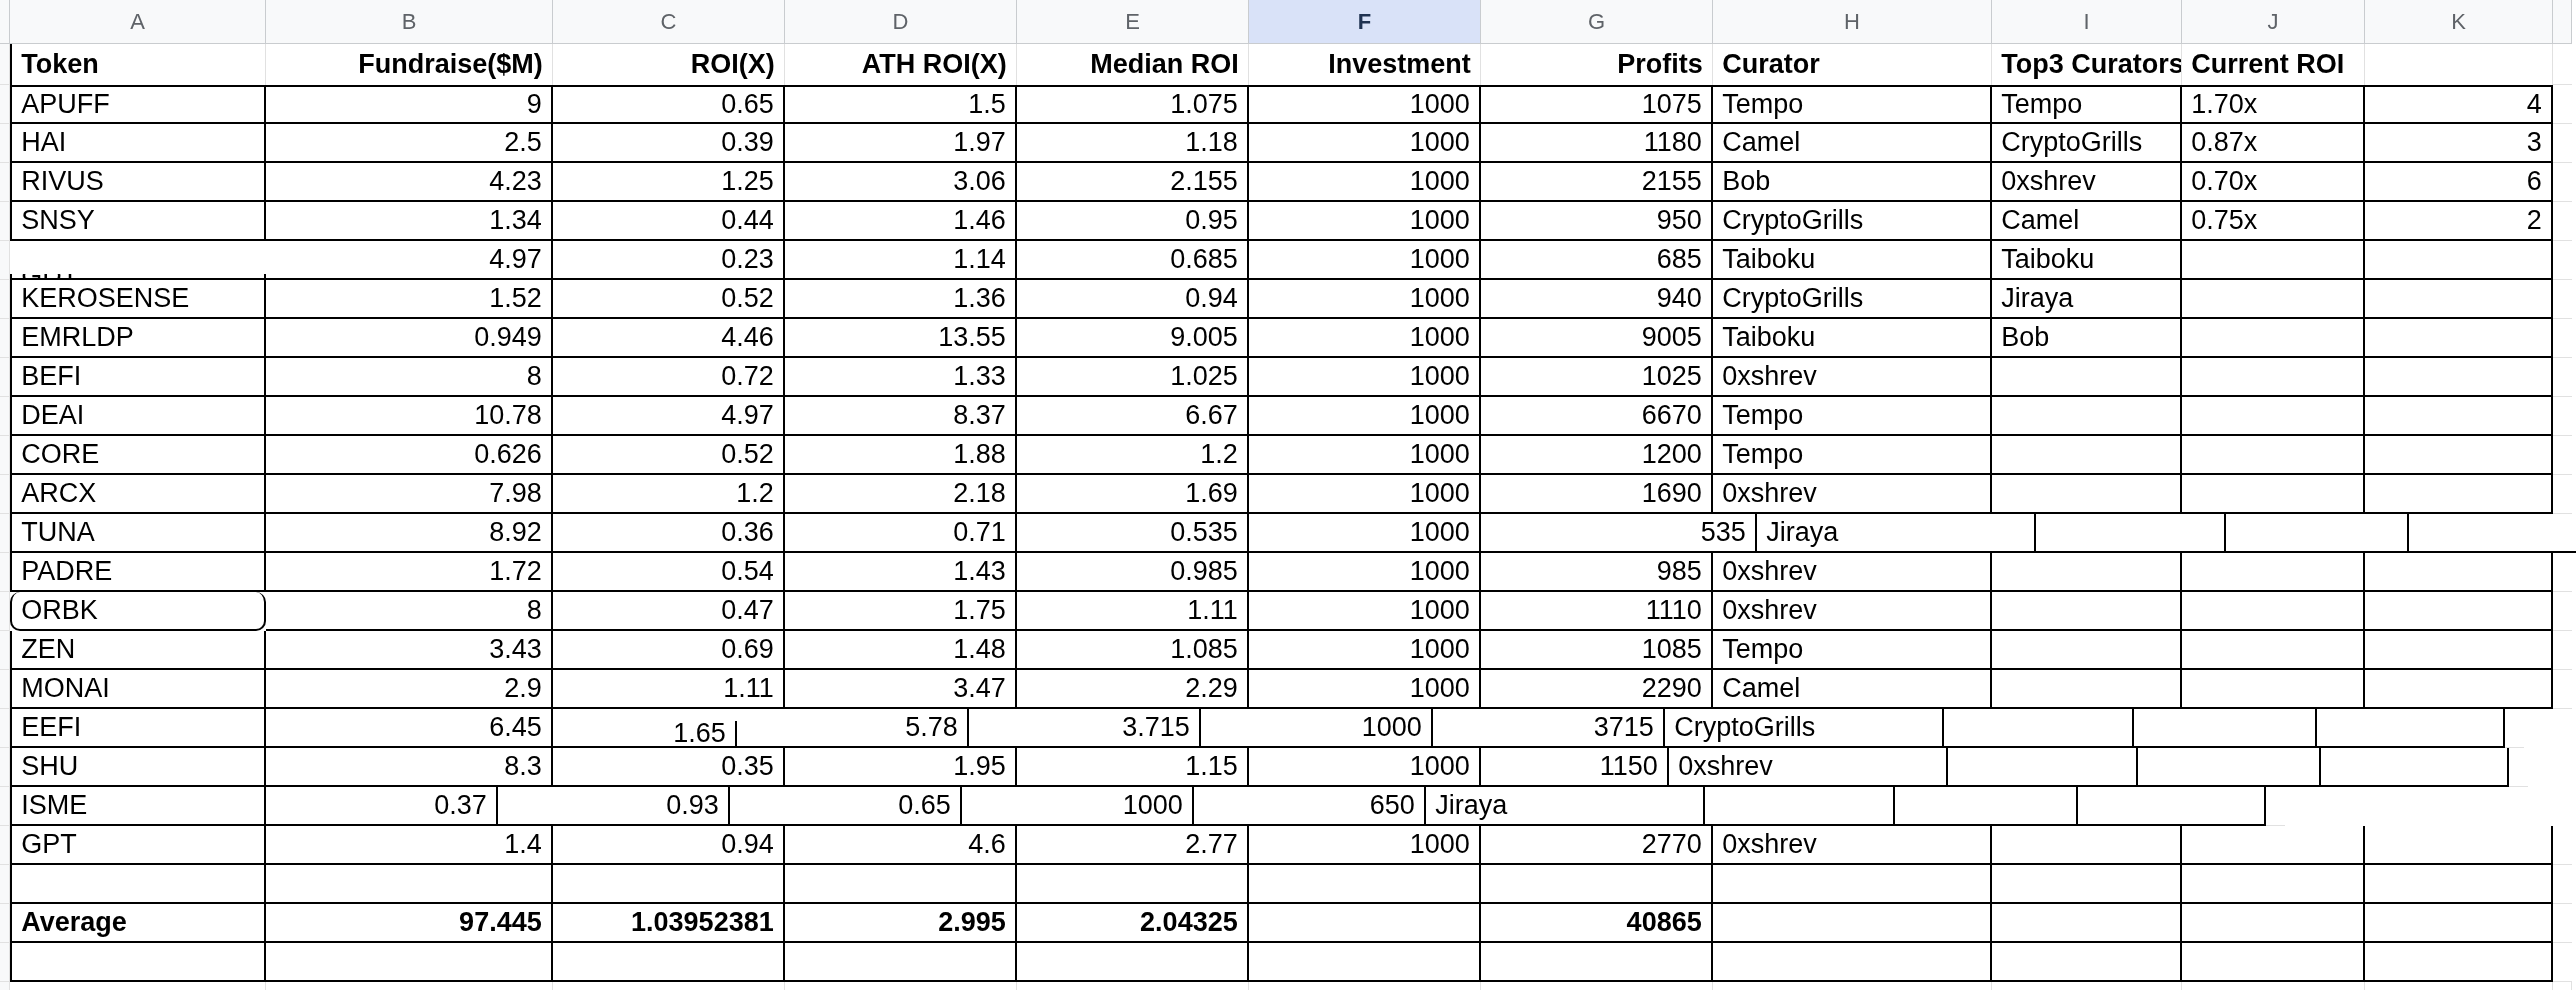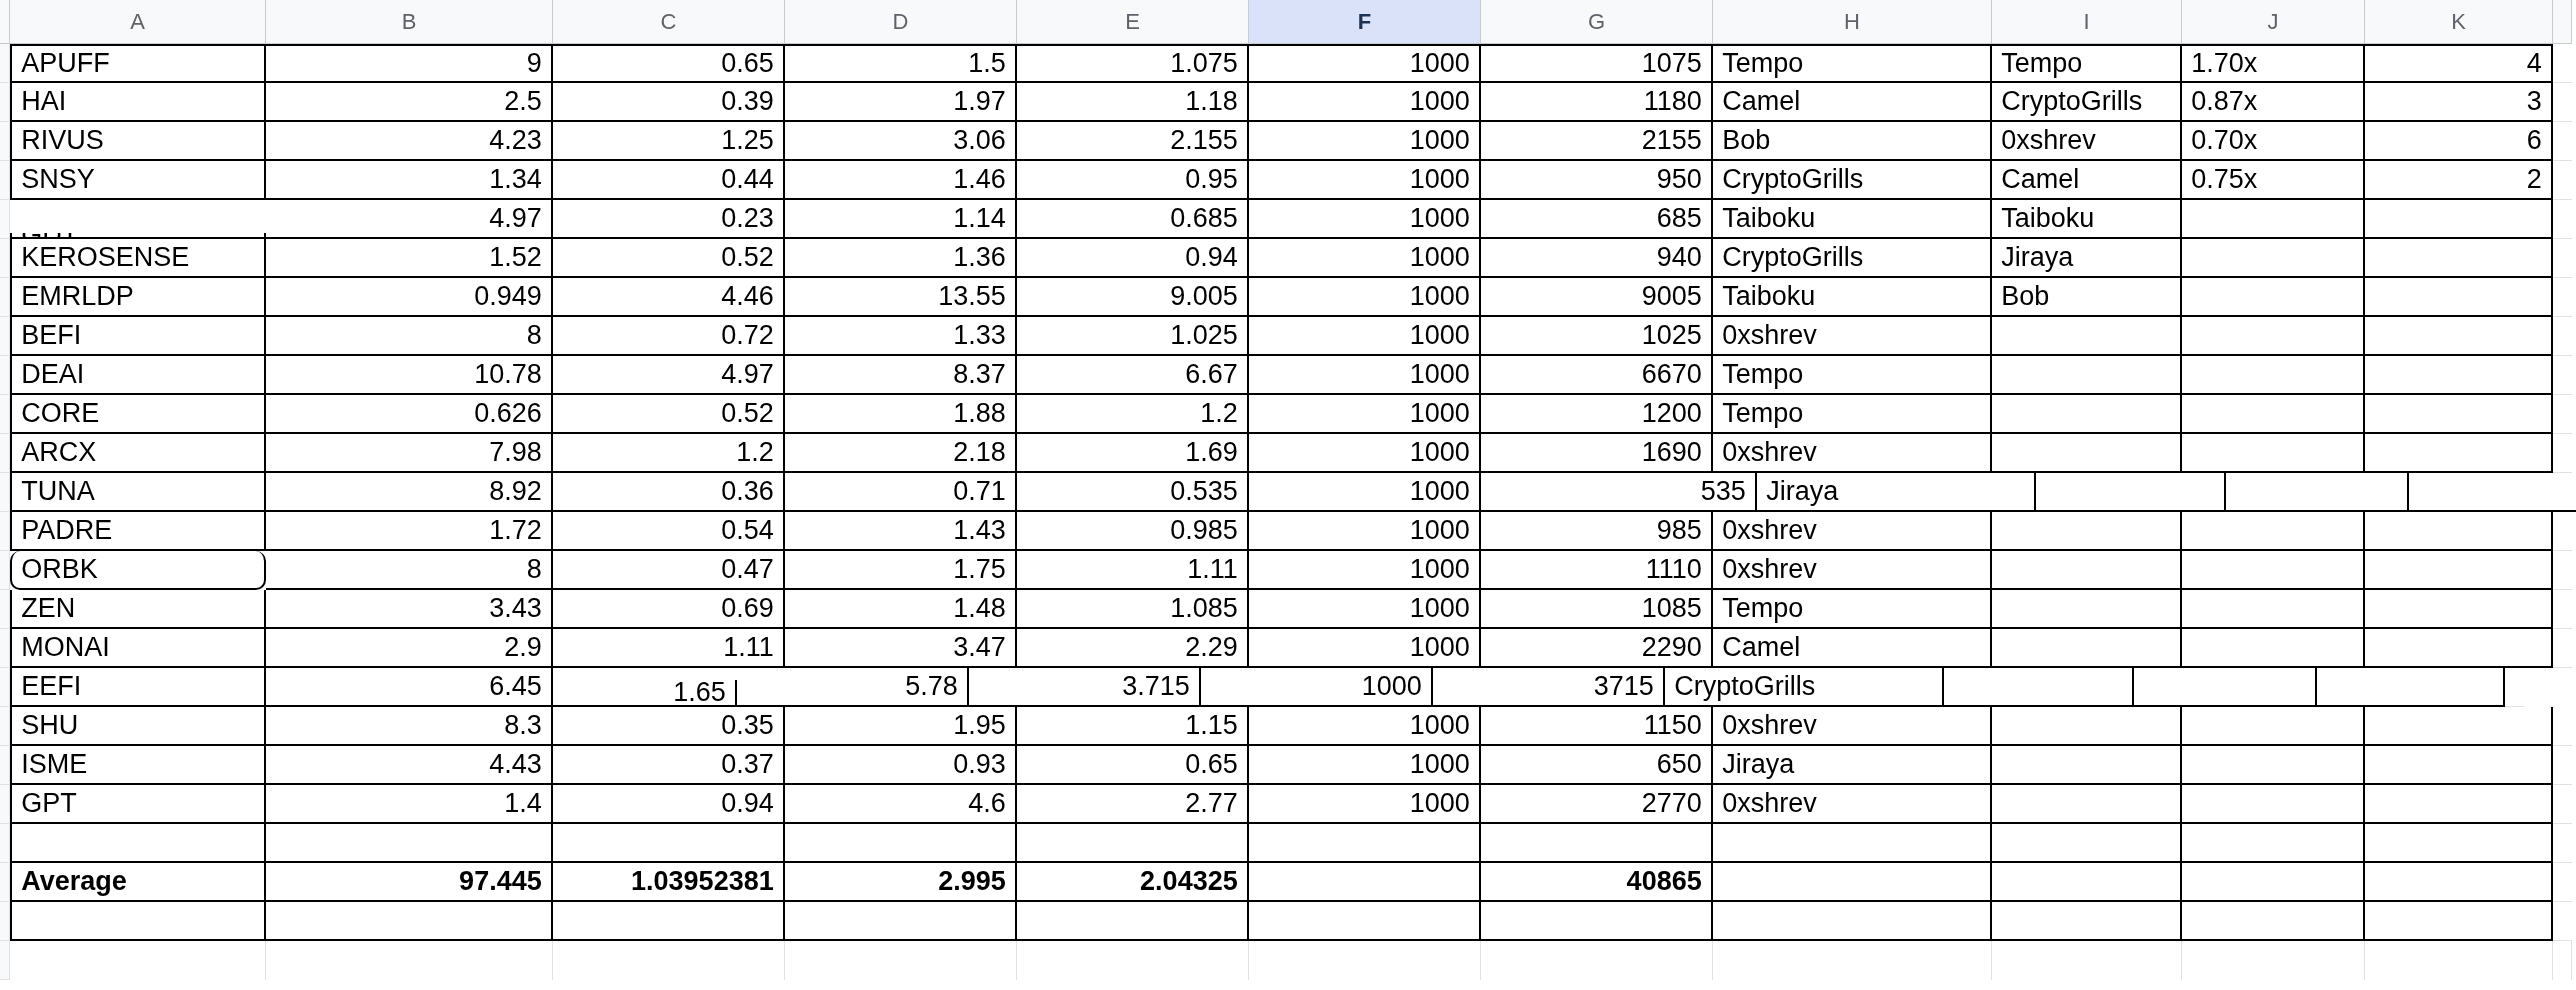--- a/index.html
+++ b/index.html
@@ -80,20 +80,35 @@
       <div class="c strip-cell" style="width: 232px;">D</div>
       <div class="c strip-cell" style="width: 232px;">E</div>
       <div class="c strip-cell selected" style="width: 232px;">F</div>
       <div class="c strip-cell" style="width: 232px;">G</div>
       <div class="c strip-cell" style="width: 279px;">H</div>
       <div class="c strip-cell" style="width: 190px;">I</div>
       <div class="c strip-cell" style="width: 183px;">J</div>
       <div class="c strip-cell" style="width: 188px;">K</div>
       <div class="c strip-cell" style="width: 19.4px;"></div>
     </div>
+    <div class="row hdr-row">
+      <div class="c gutter" style="width: 10px;"></div>
+      <div class="c hdr al-l colA" style="width: 256px;">Token</div>
+      <div class="c hdr al-r" style="width: 287px;">Fundraise($M)</div>
+      <div class="c hdr al-r" style="width: 232px;">ROI(X)</div>
+      <div class="c hdr al-r" style="width: 232px;">ATH ROI(X)</div>
+      <div class="c hdr al-r" style="width: 232px;">Median ROI</div>
+      <div class="c hdr al-r" style="width: 232px;">Investment</div>
+      <div class="c hdr al-r" style="width: 232px;">Profits</div>
+      <div class="c hdr al-l" style="width: 279px;">Curator</div>
+      <div class="c hdr al-l" style="width: 190px;">Top3 Curators</div>
+      <div class="c hdr al-l" style="width: 183px;">Current ROI</div>
+      <div class="c hdr al-r" style="width: 188px;"></div>
+      <div class="c sliver" style="width: 19.4px;"></div>
+    </div>
     <div class="row body-row first">
       <div class="c gutter" style="width: 10px;"></div>
       <div class="c b al-l colA" style="width: 256px;">APUFF</div>
       <div class="c b al-r" style="width: 287px;">9</div>
       <div class="c b al-r" style="width: 232px;">0.65</div>
       <div class="c b al-r" style="width: 232px;">1.5</div>
       <div class="c b al-r" style="width: 232px;">1.075</div>
       <div class="c b al-r" style="width: 232px;">1000</div>
       <div class="c b al-r" style="width: 232px;">1075</div>
       <div class="c b al-l" style="width: 279px;">Tempo</div>
@@ -343,31 +358,30 @@
       <div class="c sliver" style="width: 19.4px;"></div>
     </div>
     <div class="row body-row">
       <div class="c gutter" style="width: 10px;"></div>
       <div class="c b al-l colA" style="width: 256px;">SHU</div>
       <div class="c b al-r" style="width: 287px;">8.3</div>
       <div class="c b al-r" style="width: 232px;">0.35</div>
       <div class="c b al-r" style="width: 232px;">1.95</div>
       <div class="c b al-r" style="width: 232px;">1.15</div>
       <div class="c b al-r" style="width: 232px;">1000</div>
-      <div class="c b al-r" style="width: 232px;">1150</div>
+      <div class="c b al-r" style="width: 188px;">1150</div>
       <div class="c b al-l" style="width: 279px;">0xshrev</div>
       <div class="c b al-l" style="width: 190px;"></div>
       <div class="c b al-l" style="width: 183px;"></div>
       <div class="c b al-r" style="width: 188px;"></div>
       <div class="c sliver" style="width: 19.4px;"></div>
     </div>
     <div class="row body-row">
       <div class="c gutter" style="width: 10px;"></div>
       <div class="c b al-l colA" style="width: 256px;">ISME</div>
-      <div class="c b al-r" style="width: 287px;">4.43</div>
       <div class="c b al-r" style="width: 232px;">0.37</div>
       <div class="c b al-r" style="width: 232px;">0.93</div>
       <div class="c b al-r" style="width: 232px;">0.65</div>
       <div class="c b al-r" style="width: 232px;">1000</div>
       <div class="c b al-r" style="width: 232px;">650</div>
       <div class="c b al-l" style="width: 279px;">Jiraya</div>
       <div class="c b al-l" style="width: 190px;"></div>
       <div class="c b al-l" style="width: 183px;"></div>
       <div class="c b al-r" style="width: 188px;"></div>
       <div class="c sliver" style="width: 19.4px;"></div>

